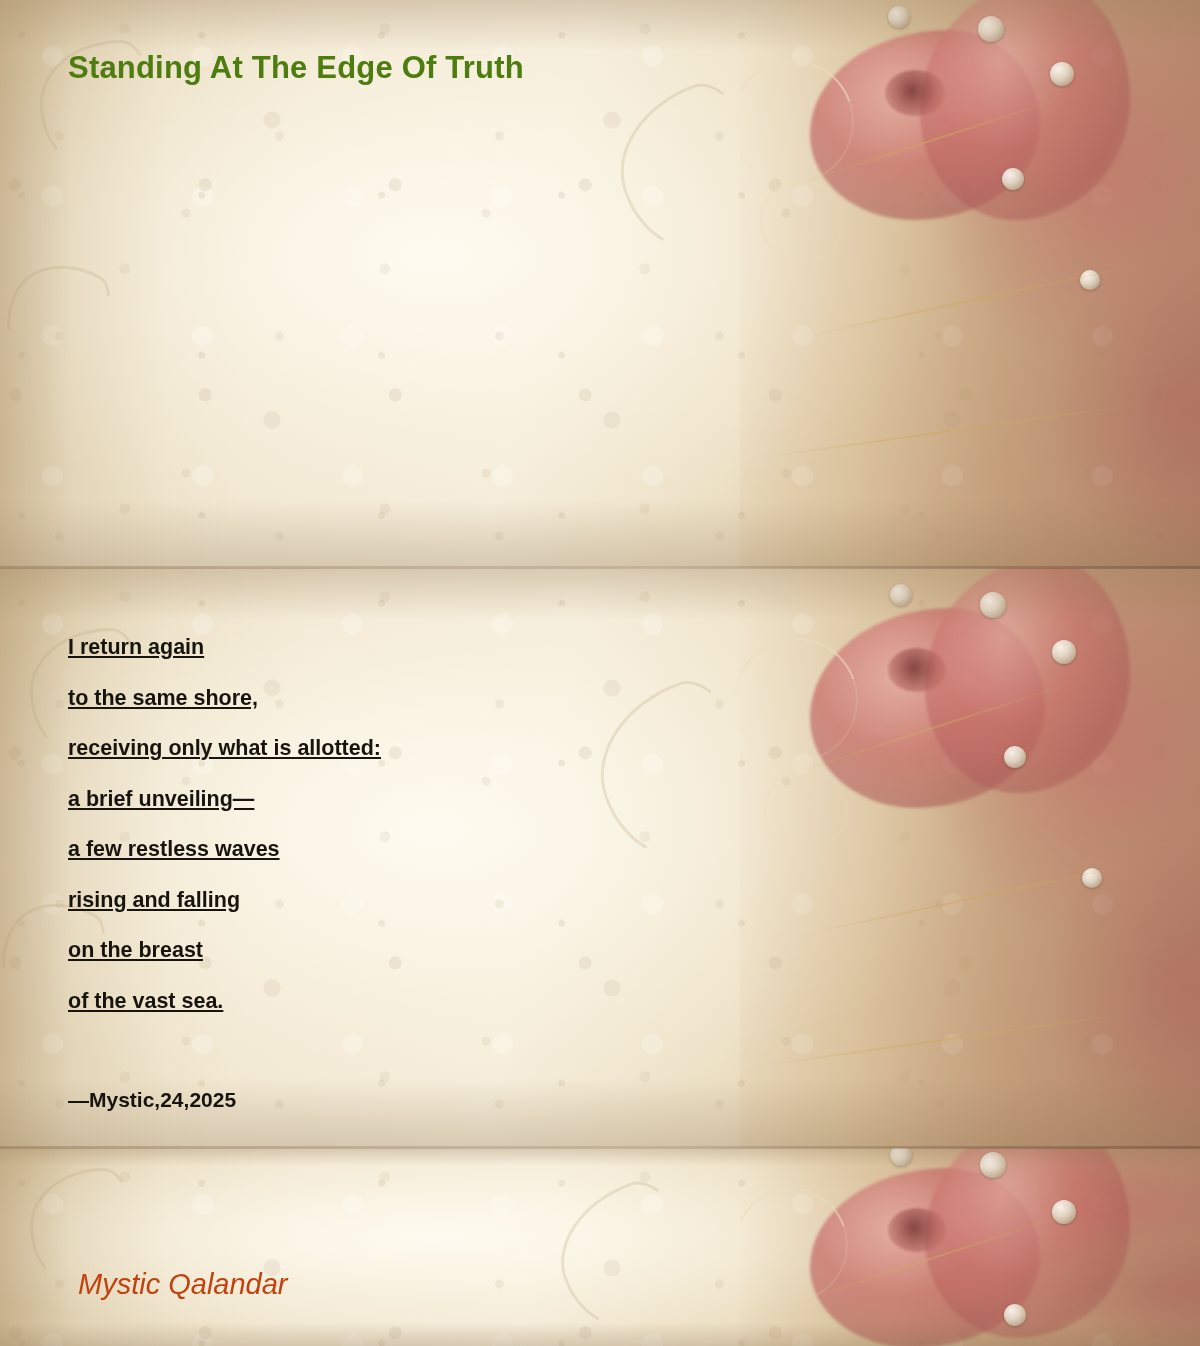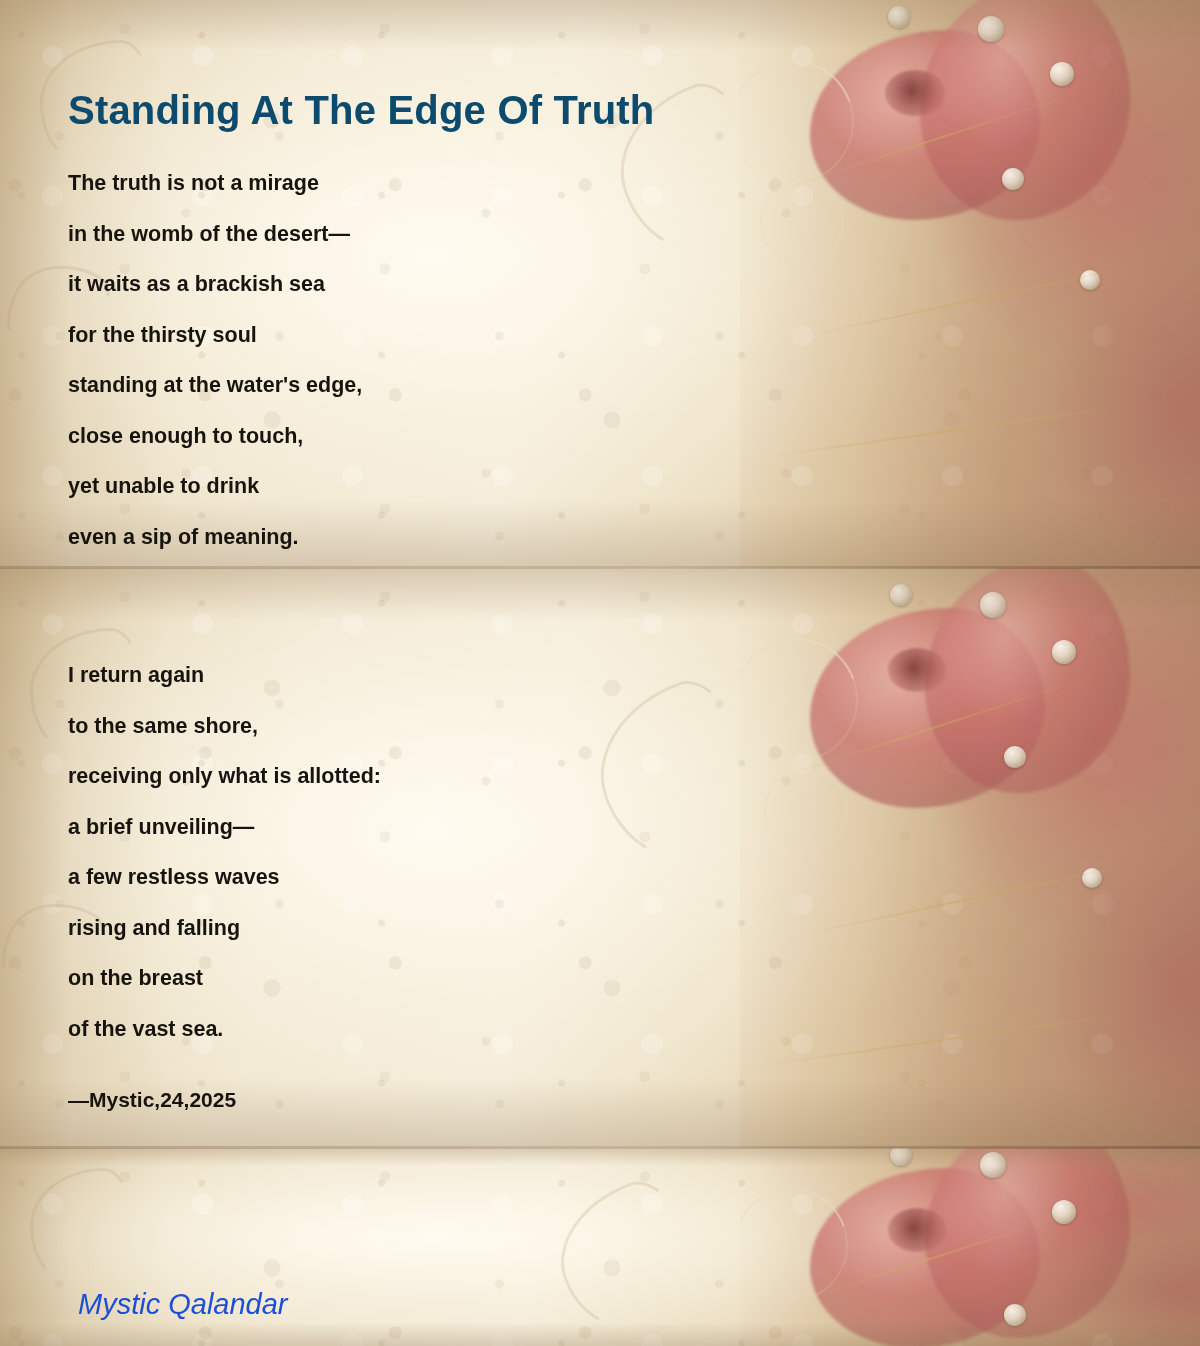--- a/index.html
+++ b/index.html
@@ -132,54 +132,52 @@
 
   
   .content {
     position: absolute;
     inset: 0;
   }
   .poem-title {
     position: absolute;
     left: 68px;
     top: 50px;
-    font-size: 40px;
+    font-size: 31px;
     font-weight: bold;
-    color: #0c4a6e;
+    color: #4d7c0f;
     letter-spacing: .2px;
-    margin-top: 38px;
   }
   .stanza {
     position: absolute;
     left: 68px;
     font-size: 21.5px;
     font-weight: bold;
     color: #17140f;
     line-height: 50.5px;
     white-space: pre;
   }
   .stanza-1 { top: 158px; }
-  .stanza-2 { top: 650px; }
+  .stanza-2 { top: 622px; text-decoration: underline; }
   .poem-date {
     position: absolute;
     left: 68px;
     top: 1088px;
     font-size: 21px;
     font-weight: bold;
     color: #17140f;
   }
   .poem-author {
     position: absolute;
     left: 78px;
     top: 1268px;
     font-size: 29px;
     font-style: italic;
-    color: #1d4ed8;
+    color: #c2410c;
     font-family: "Liberation Sans", sans-serif;
-    margin-top: 20px;
   }
 </style>
 </head>
 <body>
 
 <div class="poem-page">
 
   <div class="band band-1">
     <div class="band-bg"></div>
     <div class="band-grain"></div>
@@ -248,28 +246,20 @@
     <div class="damask" style="left:30px; top:20px; width:100px; height:110px;"></div>
     <div class="damask" style="left:560px; top:40px; width:130px; height:130px; transform:rotate(-20deg);"></div>
     <div class="band-vignette"></div>
   </div>
 
   <div class="seam seam-1"></div>
   <div class="seam seam-2"></div>
 
   <div class="content">
     <div class="poem-title">Standing At The Edge Of Truth</div>
-    <div class="stanza stanza-1">The truth is not a mirage
-in the womb of the desert—
-it waits as a brackish sea
-for the thirsty soul
-standing at the water's edge,
-close enough to touch,
-yet unable to drink
-even a sip of meaning.</div>
     <div class="stanza stanza-2">I return again
 to the same shore,
 receiving only what is allotted:
 a brief unveiling—
 a few restless waves
 rising and falling
 on the breast
 of the vast sea.</div>
     <div class="poem-date">—Mystic,24,2025</div>
     <div class="poem-author">Mystic Qalandar</div>

